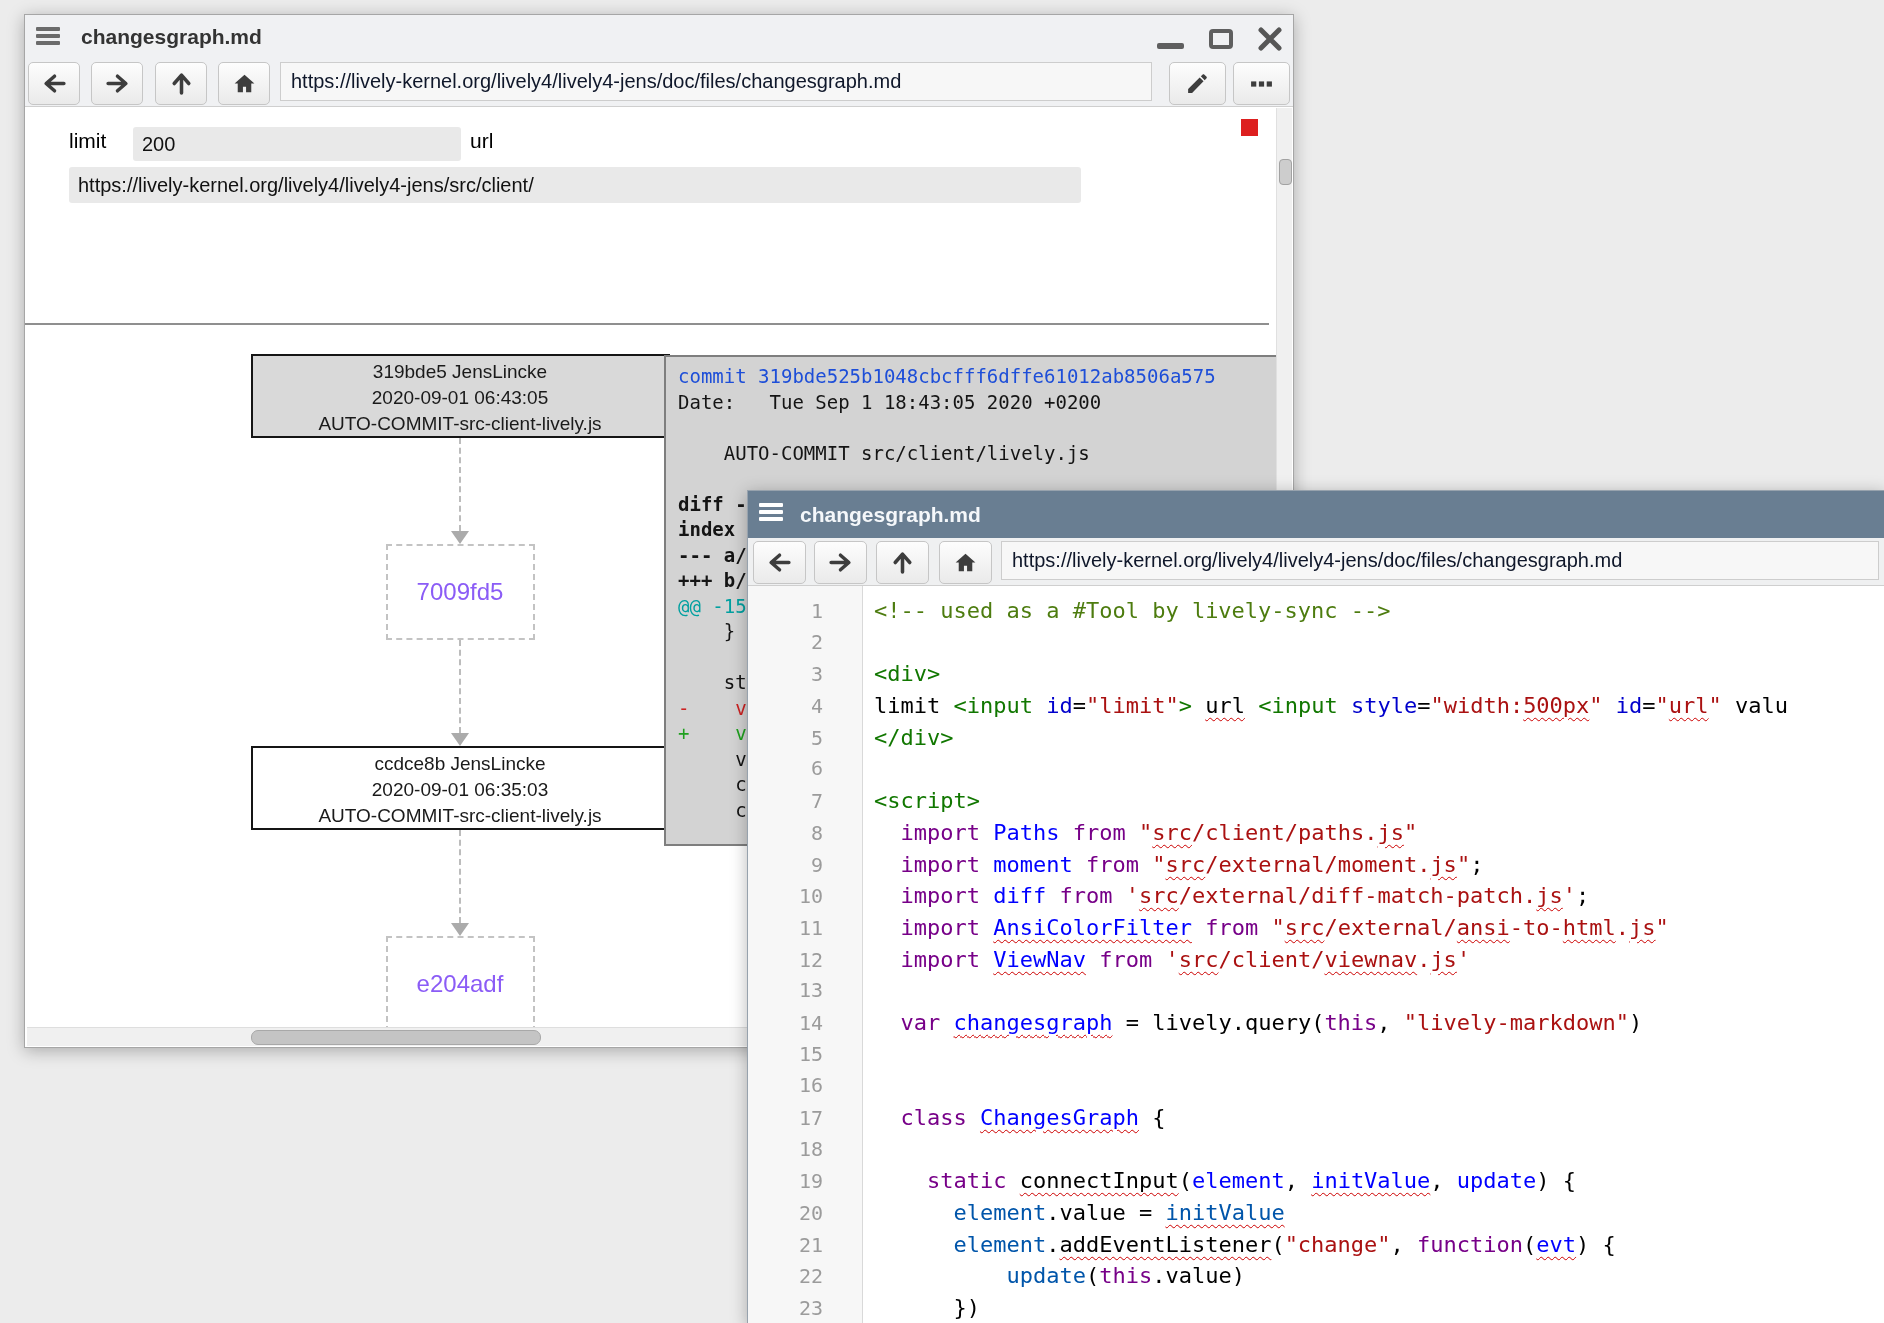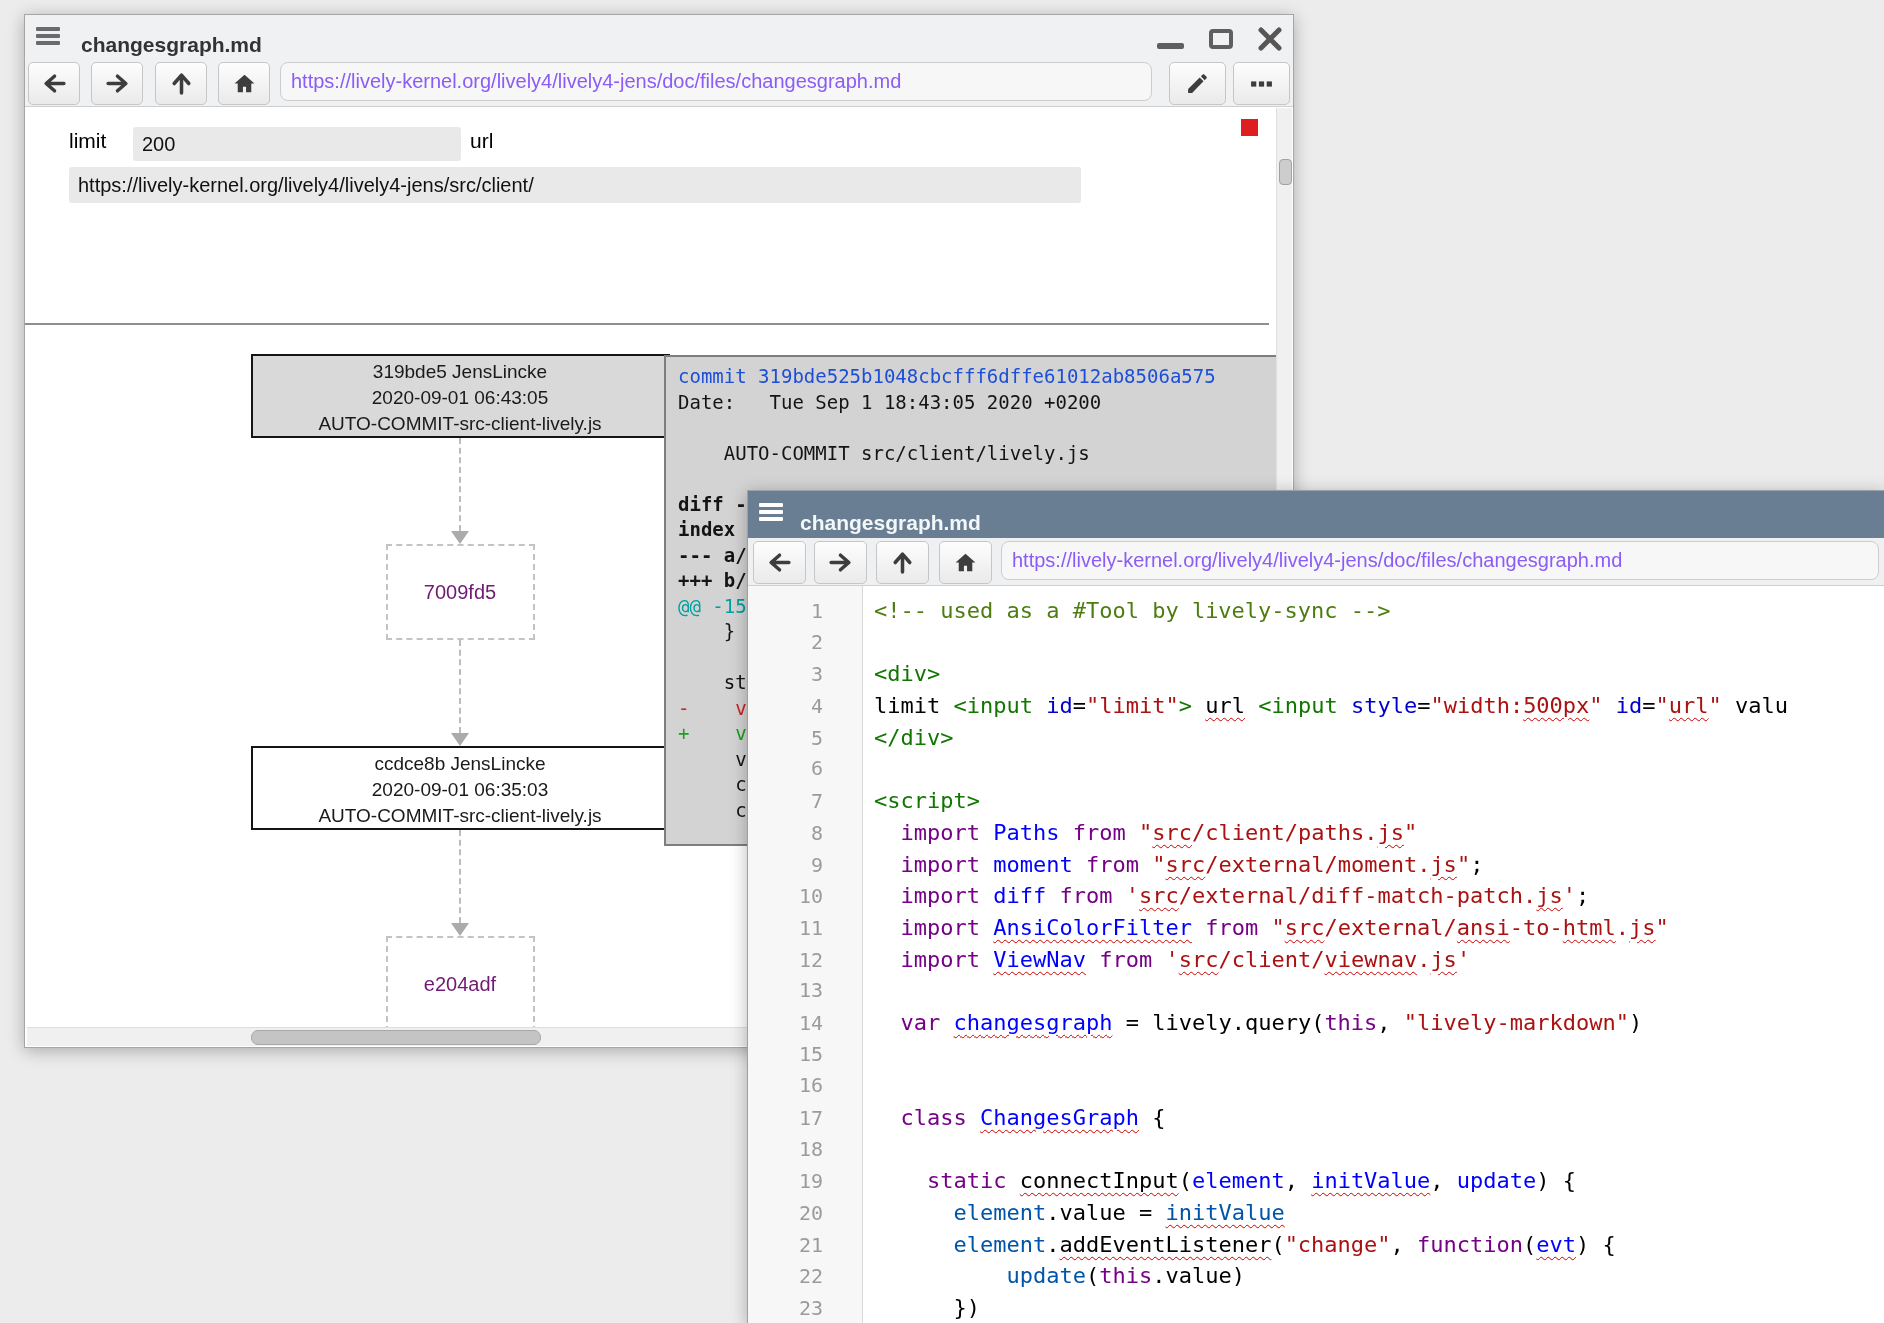--- a/index.html
+++ b/index.html
@@ -4,45 +4,45 @@
 <style>
   html,body{margin:0;padding:0;}
   #page{position:relative;width:1884px;height:1323px;background:#ececec;overflow:hidden;
         font-family:"Liberation Sans",sans-serif;color:#111;}
   .win{position:absolute;background:#fff;border:1px solid #a6a6a6;box-shadow:0 3px 16px rgba(0,0,0,.28);}
   
   #back-win{left:24px;top:14px;width:1268px;height:1032px;}
   .titlebar{position:absolute;left:0;top:0;right:0;height:44px;background:#f0f1f3;border-bottom:1px solid #c9c9c9;}
   .hamburger{position:absolute;left:11px;top:12px;width:24px;height:20px;cursor:pointer;}
   .hamburger i{display:block;height:3.5px;margin-bottom:3.5px;background:#6b6b6b;border-radius:1px;}
-  .win-title{position:absolute;left:56px;top:8px;line-height:44px;font-size:21px;font-weight:bold;color:#333;white-space:nowrap;text-align:center;}
+  .win-title{position:absolute;left:56px;top:0;line-height:44px;font-size:21px;font-weight:bold;color:#333;white-space:nowrap;text-align:center;}
   .wc{position:absolute;cursor:pointer;}
   #bw-min{left:1132px;top:28px;width:27px;height:6px;background:#5f5f5f;border-radius:2px;}
   #bw-max{left:1184px;top:14px;width:16px;height:12px;border:4px solid #5f5f5f;border-radius:4px;}
   #bw-close{left:1233px;top:12px;width:24px;height:24px;}
   .toolbar{position:absolute;left:0;right:0;height:47px;background:#f0f1f3;border-bottom:1px solid #cfcfcf;}
   #bw-toolbar{top:44px;}
   .tb-btn{position:absolute;top:3px;height:41px;background:linear-gradient(#fdfdfd,#eaeaea);
           border:1px solid #c6c6c6;border-radius:5px;cursor:pointer;display:flex;align-items:center;justify-content:center;}
   .tb-btn svg{width:25px;height:25px;}
-  .url-input{position:absolute;top:3px;height:39px;background:#f7f7f7;border:1px solid #cdcdcd;border-radius:8px;
-             font-family:"Liberation Sans",sans-serif;font-size:20px;color:#8b5cf6;padding:0 10px;box-sizing:border-box;}
+  .url-input{position:absolute;top:3px;height:39px;background:#f7f7f7;border:1px solid #cdcdcd;border-radius:0;
+             font-family:"Liberation Sans",sans-serif;font-size:20px;color:#0f172a;padding:0 10px;box-sizing:border-box;}
   
   .form-label{position:absolute;font-size:21px;color:#000;}
   .form-input{position:absolute;background:#e9e9e9;border:none;border-radius:3px;
               font-family:"Liberation Sans",sans-serif;font-size:20px;color:#111;padding:0 9px;box-sizing:border-box;}
   #sync-indicator{position:absolute;left:1216px;top:104px;width:17px;height:17px;background:#dd1f1f;}
   #pane-divider{position:absolute;left:0;top:308px;width:1244px;height:2px;background:#8f8f8f;}
   
   #graph-col{position:absolute;left:256px;top:339px;width:358px;display:flex;flex-direction:column;align-items:center;}
   .gcommit{box-sizing:border-box;width:419px;height:84px;border:2.5px solid #151515;background:#fff;
            text-align:center;font-size:19px;line-height:26px;padding-top:3px;color:#1a1a1a;cursor:pointer;}
   .gcommit.selected{background:#d9d9d9;}
-  .gstub{box-sizing:border-box;width:149px;height:96px;border:2.5px dashed #c3c3c3;color:#701a75;
-         display:flex;align-items:center;justify-content:center;font-size:20px;cursor:pointer;}
+  .gstub{box-sizing:border-box;width:149px;height:96px;border:2.5px dashed #c3c3c3;color:#8b5cf6;
+         display:flex;align-items:center;justify-content:center;font-size:24px;cursor:pointer;}
   .garrow{height:106px;display:flex;flex-direction:column;align-items:center;}
   .garrow .aline{flex:1;width:0;border-left:2.5px dashed #bcbcbc;}
   .garrow .ahead{width:0;height:0;border-left:9px solid transparent;border-right:9px solid transparent;border-top:13px solid #ababab;}
   
   #diff-panel{position:absolute;left:639px;top:340px;width:628px;height:491px;box-sizing:border-box;
               background:#d3d3d3;border:2px solid #7e7e7e;padding:7px 12px;overflow:hidden;
               font-family:"DejaVu Sans Mono",monospace;font-size:19px;line-height:25.5px;color:#141414;}
   .dline{white-space:pre;min-height:25.5px;}
   .dline.or{color:#1d4ed8;}
   .dline.b{font-weight:bold;}

